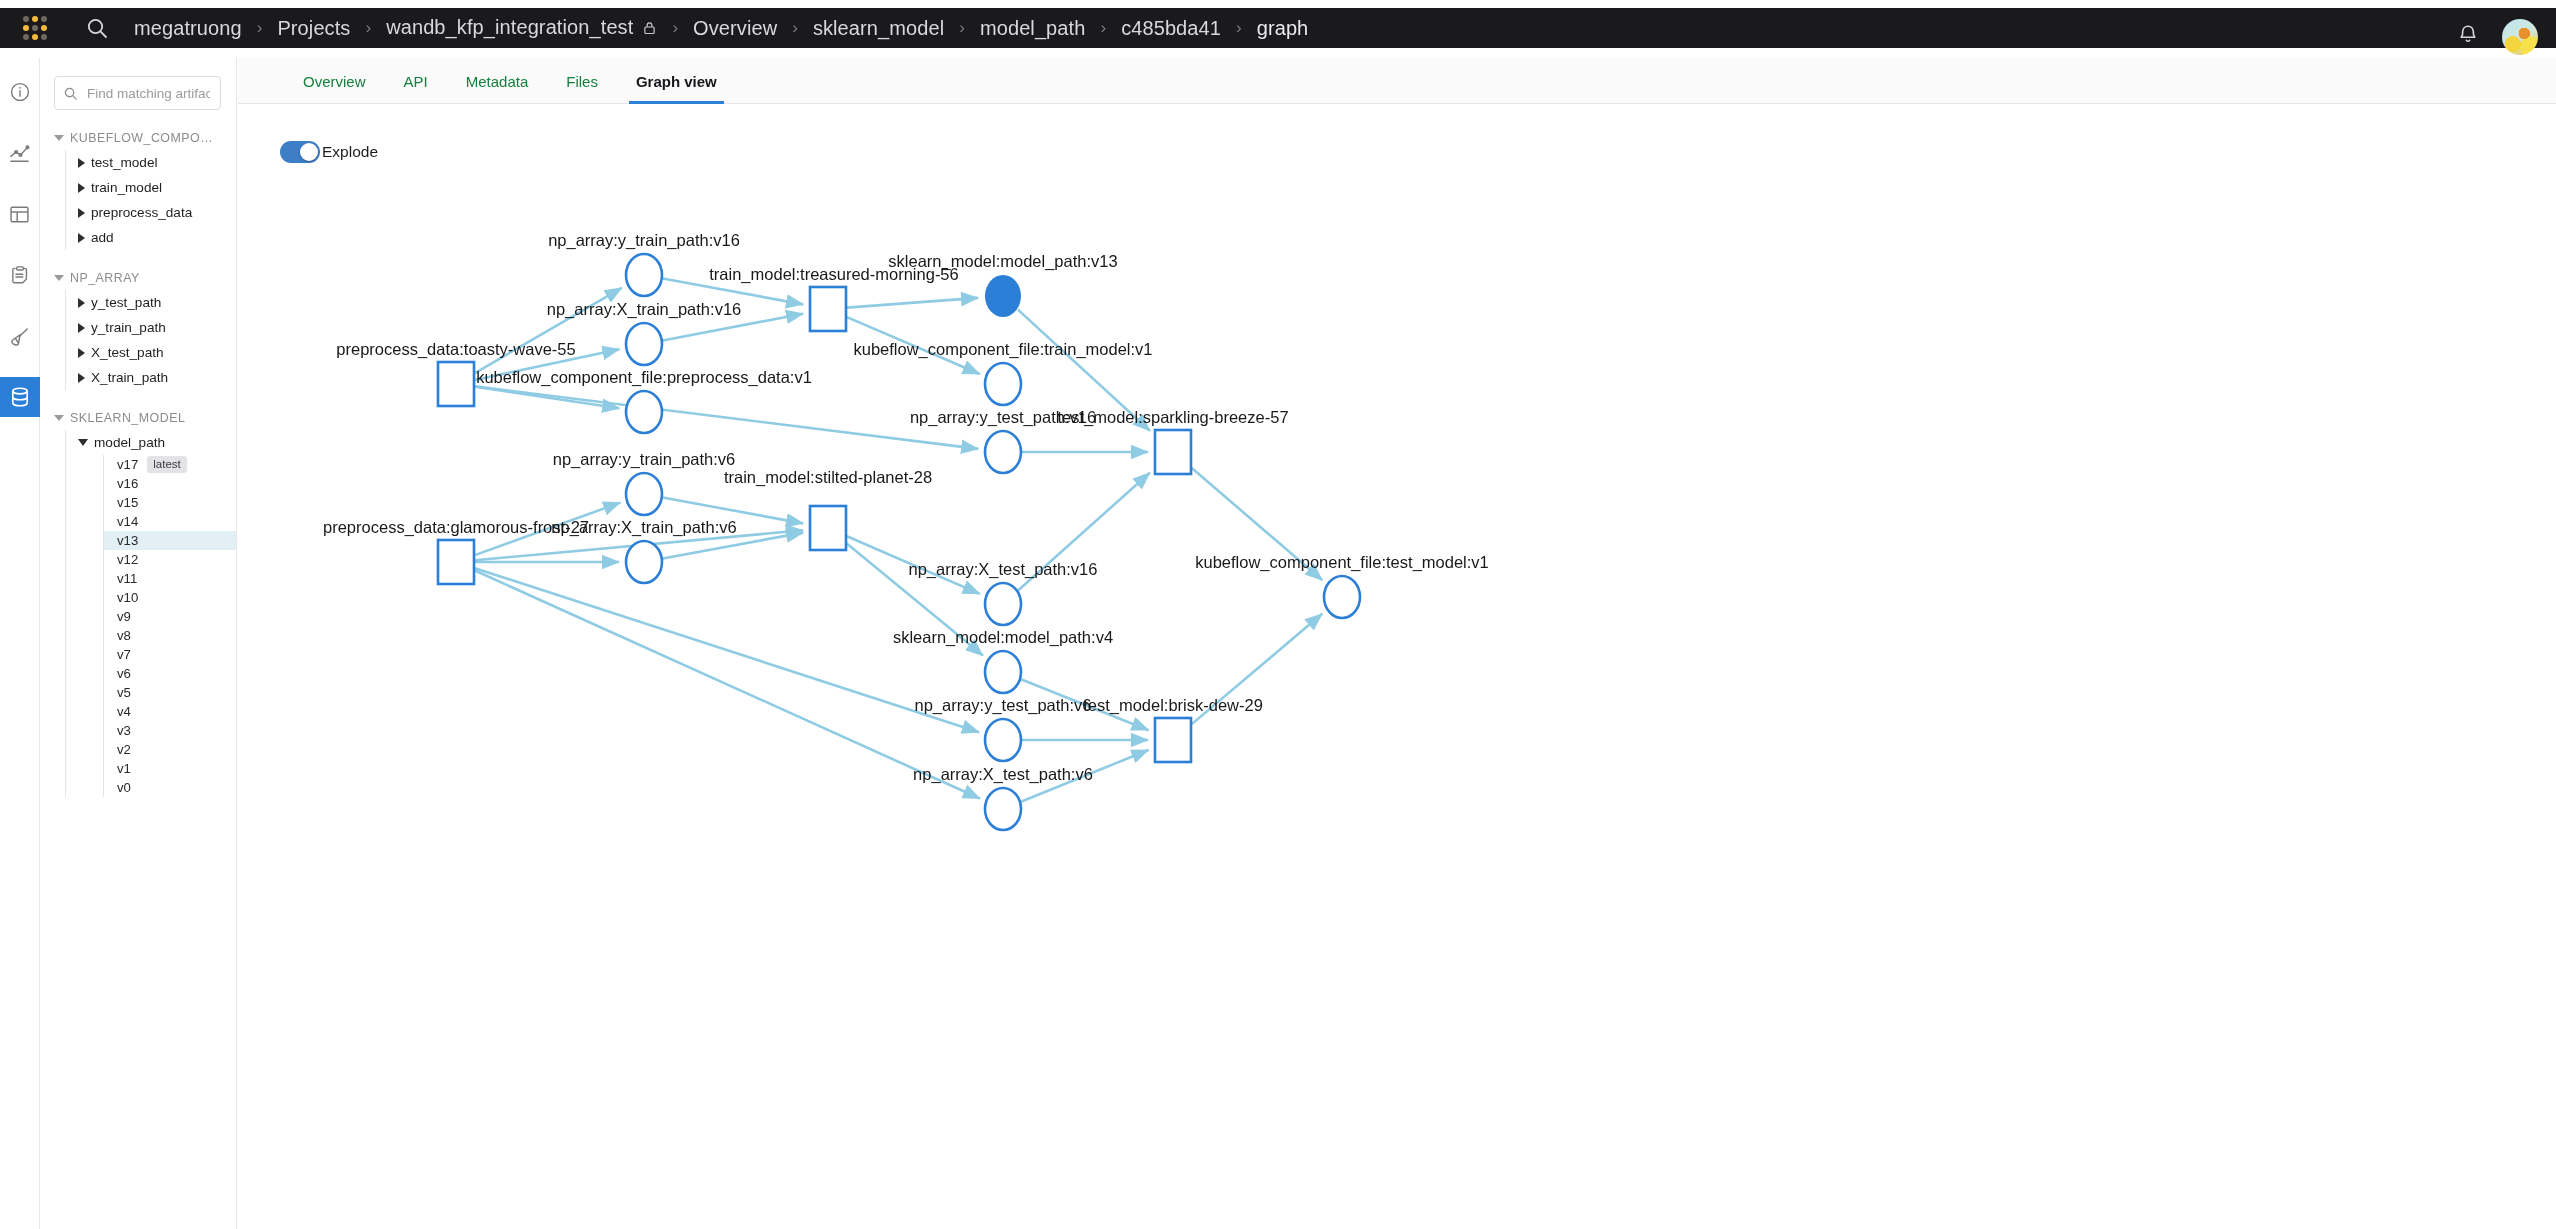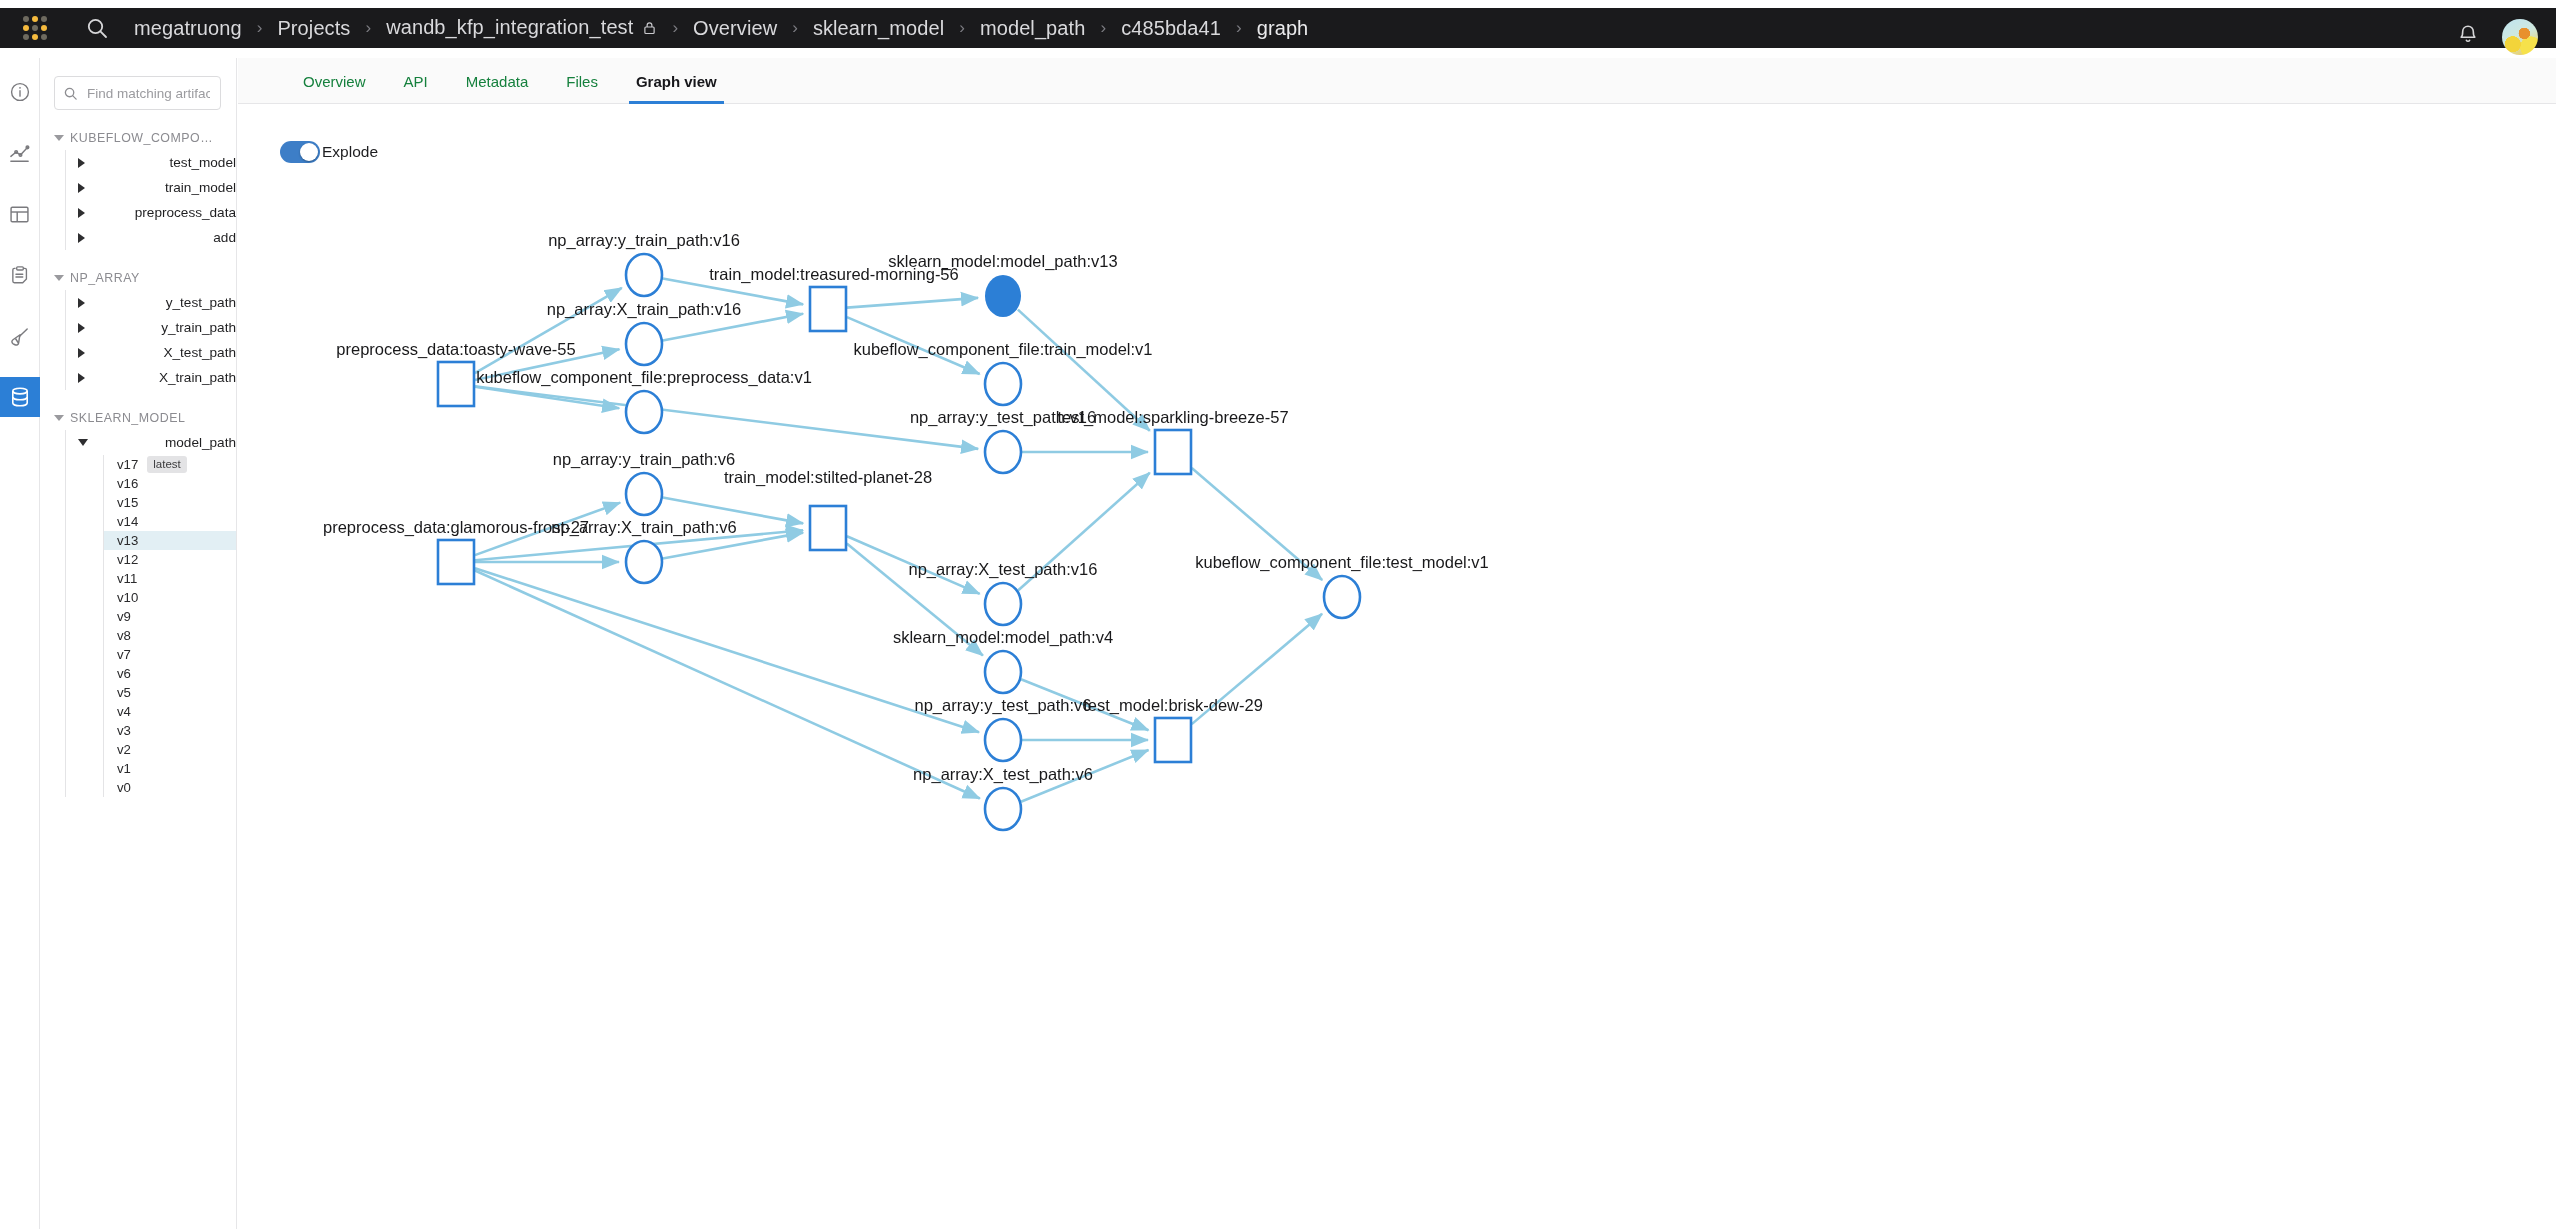--- a/index.html
+++ b/index.html
@@ -100,22 +100,22 @@
     white-space: nowrap; overflow: hidden; text-overflow: ellipsis;
     max-width: 150px; font-weight: 400;
   }
   .caret-down {
     width: 0; height: 0; flex: none;
     border-left: 5px solid transparent; border-right: 5px solid transparent;
     border-top: 6px solid #9a9a9e;
   }
   .group-body { border-left: 1px solid #e4e4e6; margin-left: 25px; }
   .node-row {
-    display: flex; align-items: center; gap: 25px;
-    padding: 5px 0 5px 12px; cursor: pointer; justify-content: space-between;
+    display: flex; align-items: center; gap: 6px;
+    padding: 5px 0 5px 12px; cursor: pointer;
   }
   .caret-right {
     width: 0; height: 0; flex: none;
     border-top: 5px solid transparent; border-bottom: 5px solid transparent;
     border-left: 7px solid #2e2e30;
   }
   .caret-open {
     width: 0; height: 0; flex: none;
     border-left: 5px solid transparent; border-right: 5px solid transparent;
     border-top: 7px solid #2e2e30;

